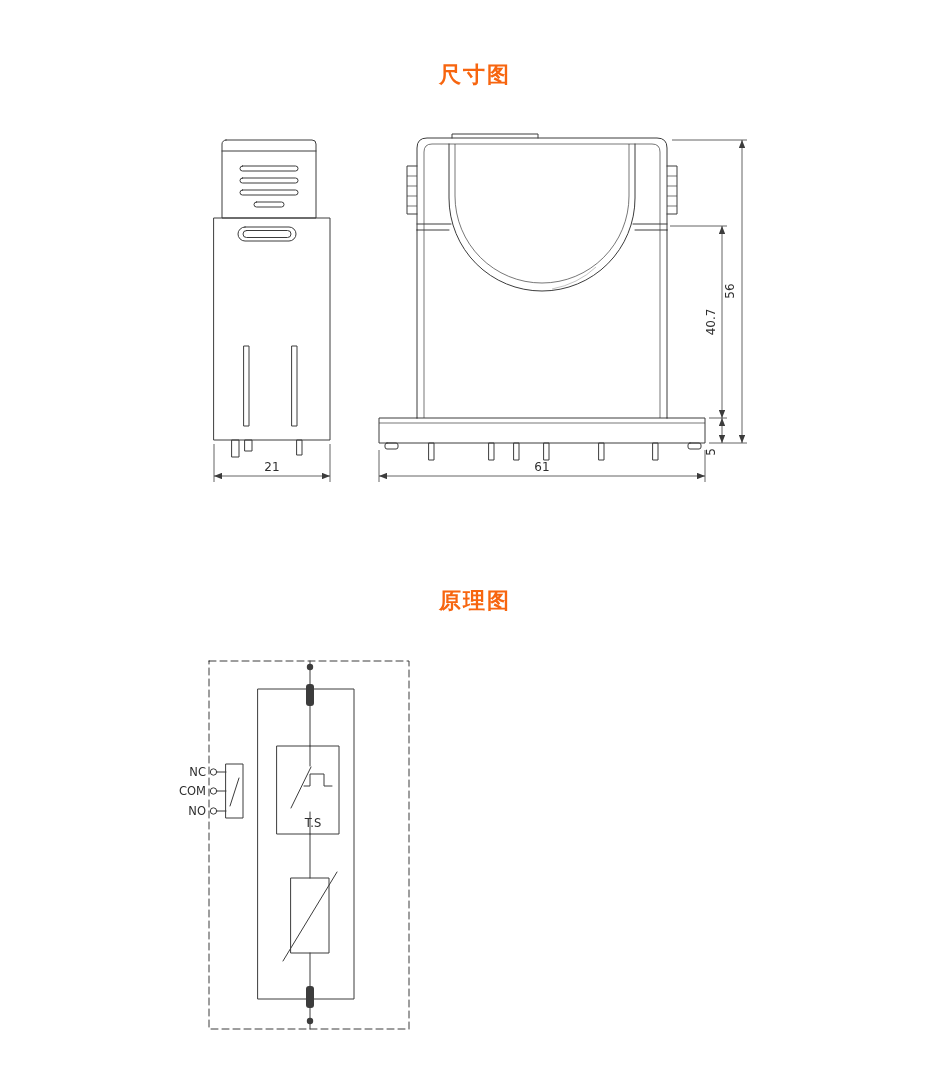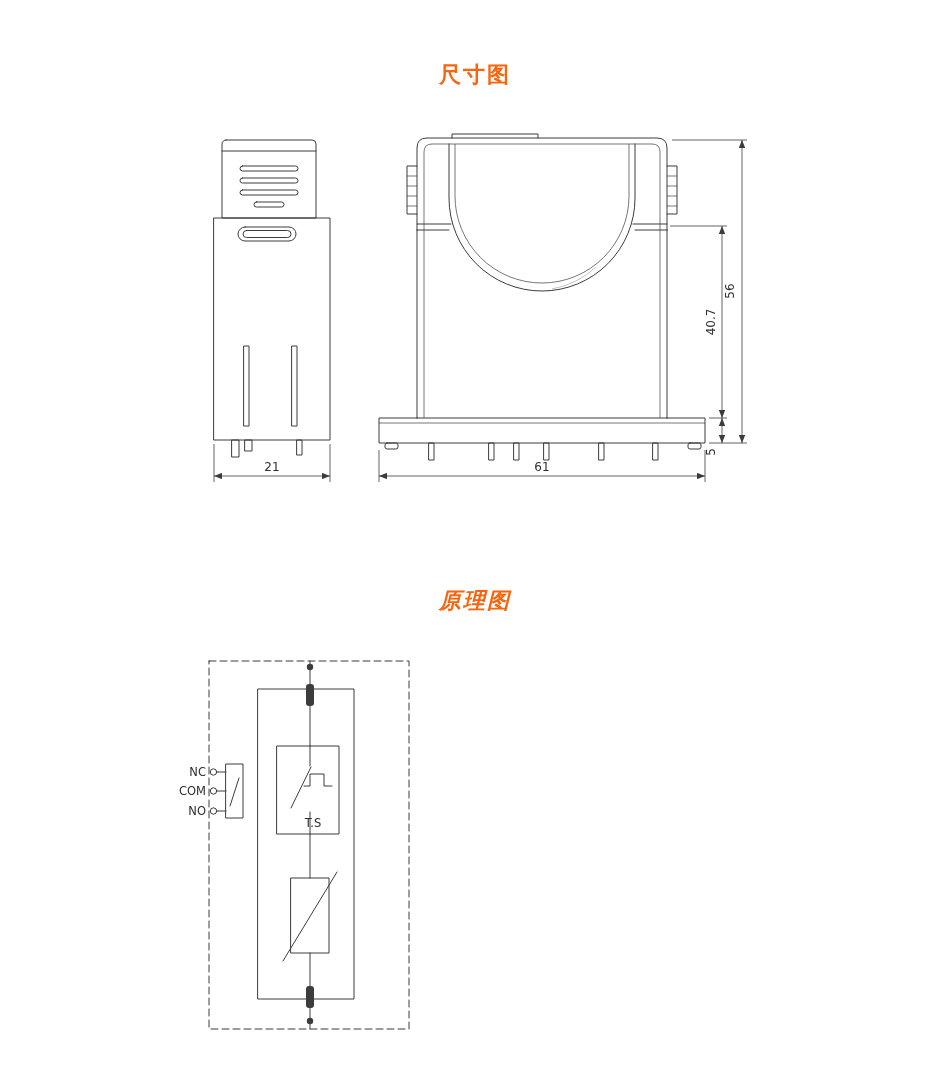--- a/index.html
+++ b/index.html
@@ -1,21 +1,21 @@
 <!DOCTYPE html>
 <html style="--accent: #f7650f; --line: #3c3c3c;"><head>
 <meta charset="utf-8">
 <style>
   html,body{margin:0;padding:0;background:#fff;}
   .page{position:relative;width:950px;height:1068px;background:#fff;overflow:hidden;
         font-family:"DejaVu Sans","Liberation Sans",sans-serif;}
   .heading{position:absolute;left:0;width:100%;text-align:center;
            color:var(--accent,#f7650f);font-size:22px;font-weight:bold;letter-spacing:2px;}
   #heading-dimensions{top:60px;}
-  #heading-schematic{top:586px;font-style:italic;}
+  #heading-schematic{top:586px;}
   svg{position:absolute;left:0;display:block;}
   #svg-dimensions{top:110px;}
   #svg-schematic{top:630px;}
   .ln{stroke:var(--line,#3c3c3c);fill:none;stroke-width:1;stroke-linecap:round;stroke-linejoin:round;}
   .thin{stroke:var(--line,#3c3c3c);fill:none;stroke-width:.7;}
   .shade{stroke:#a9a9a9;fill:none;stroke-width:.7;}
   .fil{fill:var(--line,#3c3c3c);stroke:none;}
   .dim{stroke:var(--line,#3c3c3c);fill:none;stroke-width:.8;}
   .dimtext{font-family:"DejaVu Sans","Liberation Sans",sans-serif;font-size:12px;fill:#2e2e2e;}
   .lbl{font-family:"DejaVu Sans","Liberation Sans",sans-serif;font-size:11.5px;fill:#2e2e2e;}

